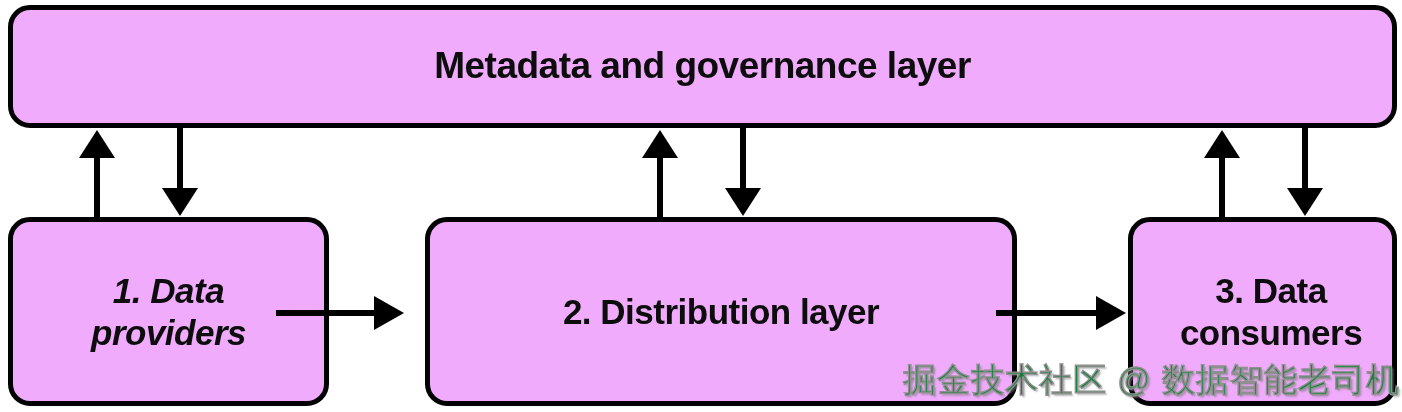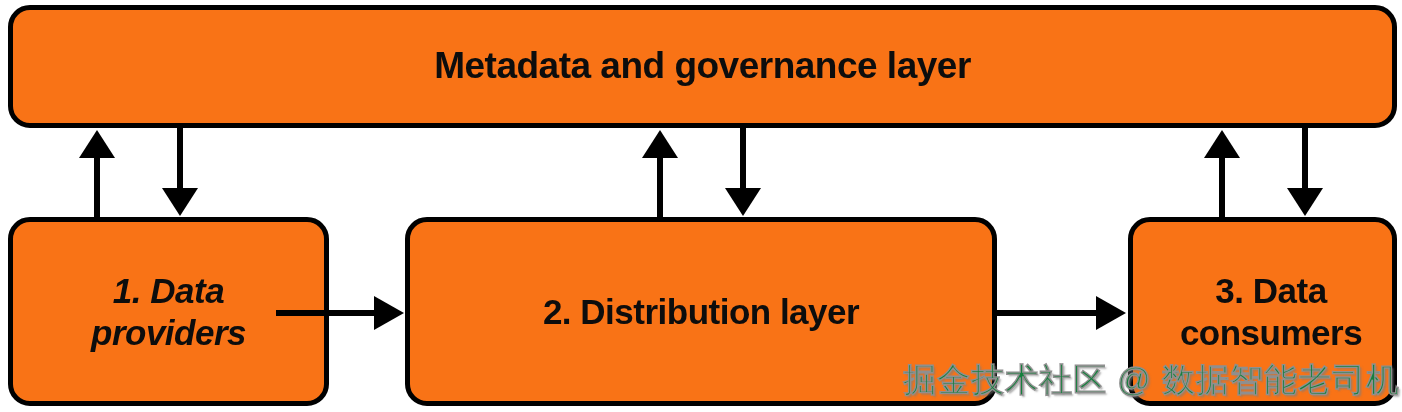--- a/index.html
+++ b/index.html
@@ -11,41 +11,41 @@
     position: relative;
     width: 1402px;
     height: 412px;
     background: #ffffff;
     font-family: "Liberation Sans", sans-serif;
     overflow: hidden;
   }
   .box {
     position: absolute;
     box-sizing: border-box;
-    background: #f97316;
+    background: #f0abfc;
     border: 5px solid #000000;
     border-radius: 22px;
     display: flex;
     align-items: center;
     justify-content: center;
     text-align: center;
   }
   .box-label {
     font-weight: 700;
     color: #0d0d0d;
     letter-spacing: -0.5px;
     line-height: 1.2;
   }
   .top-box    { left: 8px;    top: 5px;   width: 1389px; height: 123px; }
   .top-box .box-label { font-size: 37px; }
   .row-box    { top: 217px;   height: 189px; }
   .row-box .box-label { font-size: 35px; }
   .box-providers  { left: 8px;    width: 321px; font-style: italic; }
   .box-providers .box-label { max-width: 200px; }
-  .box-distribution { left: 405px; width: 592px; }
+  .box-distribution { left: 425px; width: 592px; }
   .box-consumers  { left: 1128px; width: 269px; padding-left: 17px; }
   .box-consumers .box-label { max-width: 210px; }
 
   
   .vshaft {
     position: absolute;
     width: 6px;
     background: #000000;
   }
   .head-up {

